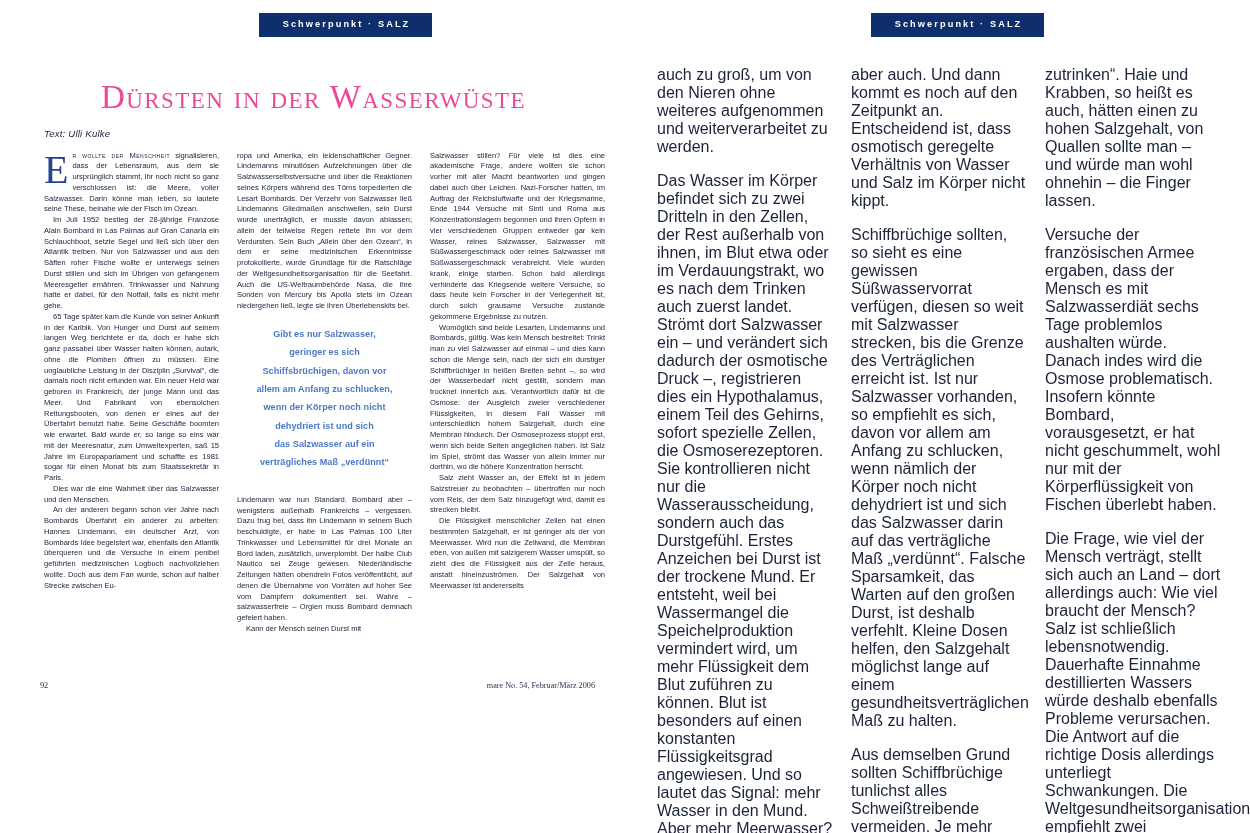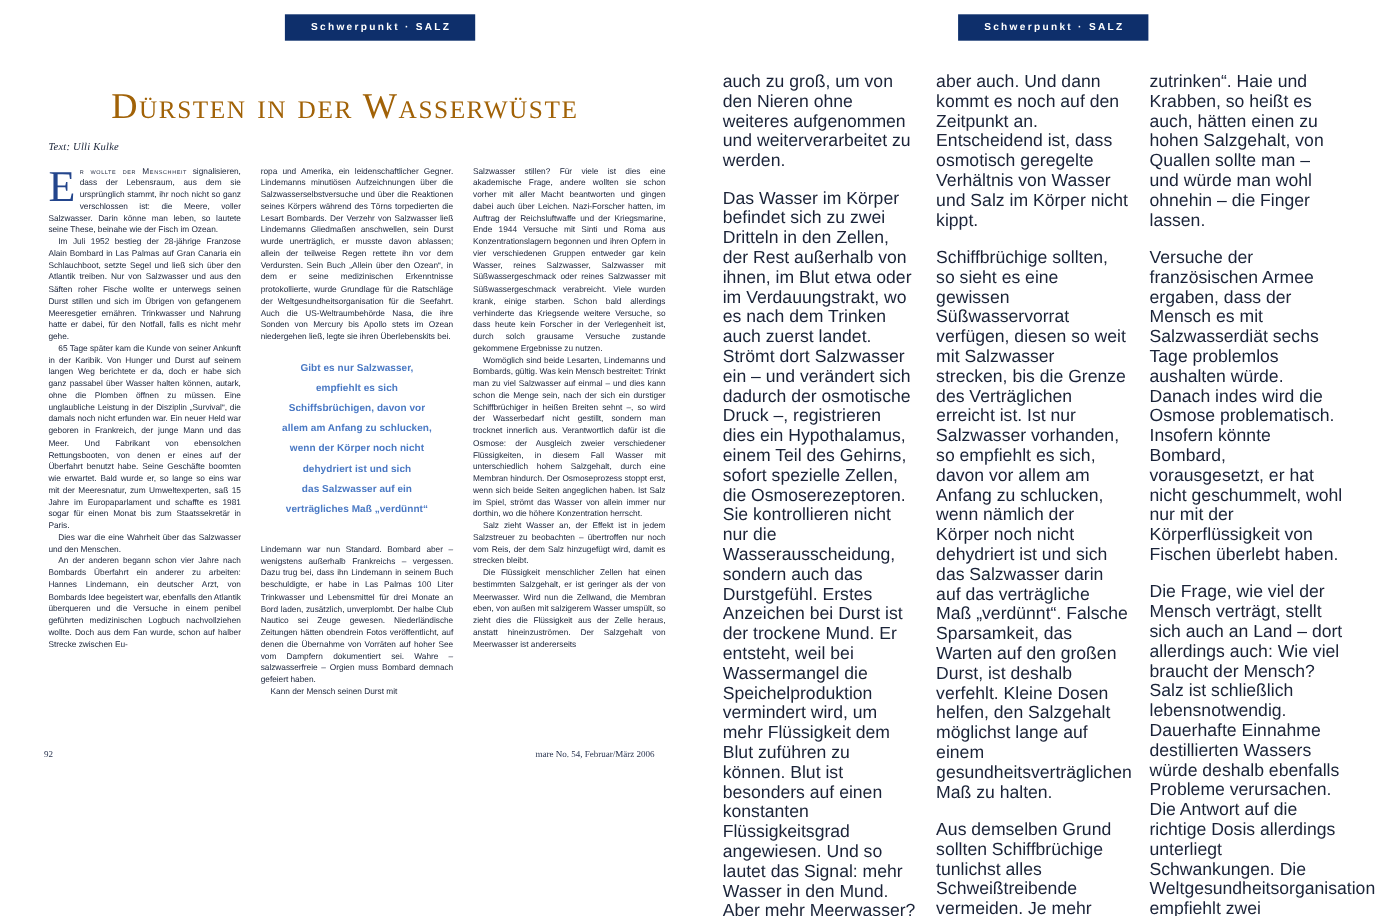--- a/index.html
+++ b/index.html
@@ -51,42 +51,42 @@
     font-family: "Liberation Sans", sans-serif;
   }
 
   
   .headline-block {
     padding: 30px 40px 0 42px;
     text-align: center;
   }
   .headline {
     font-family: "Liberation Serif", serif;
-    color: #a16207;
+    color: #ec4899;
     font-size: 33px;
     font-variant: small-caps;
     letter-spacing: 1.4px;
     line-height: 1.05;
     margin: 0 0 13px 0;
     font-weight: normal;
     white-space: nowrap;
   }
   .deck {
     font-family: "Liberation Sans", sans-serif;
     font-weight: bold;
     font-size: 9.6px;
     line-height: 1.62;
     color: #16233d;
     letter-spacing: .1px;
     margin: 0 auto;
     max-width: 430px;
   }
 
   .byline {
-    font-family: Liberation Serif, serif;
+    font-family: Liberation Sans, sans-serif;
     font-style: italic;
     font-size: 9.6px;
     color: #1a2338;
     margin: 8px 0 0 14px;
     letter-spacing: .2px;
   }
 
   
   .cols {
     display: flex;
@@ -194,21 +194,21 @@
         <p>Im Juli 1952 bestieg der 28-jährige Franzose Alain Bombard in Las Palmas auf Gran Canaria ein Schlauchboot, setzte Segel und ließ sich über den Atlantik treiben. Nur von Salzwasser und aus den Säften roher Fische wollte er unterwegs seinen Durst stillen und sich im Übrigen von gefangenem Meeresgetier ernähren. Trinkwasser und Nahrung hatte er dabei, für den Notfall, falls es nicht mehr gehe.</p>
         <p>65 Tage später kam die Kunde von seiner Ankunft in der Karibik. Von Hunger und Durst auf seinem langen Weg berichtete er da, doch er habe sich ganz passabel über Wasser halten können, autark, ohne die Plomben öffnen zu müssen. Eine unglaubliche Leistung in der Disziplin „Survival“, die damals noch nicht erfunden war. Ein neuer Held war geboren in Frankreich, der junge Mann und das Meer. Und Fabrikant von ebensolchen Rettungsbooten, von denen er eines auf der Überfahrt benutzt habe. Seine Geschäfte boomten wie erwartet. Bald wurde er, so lange so eins war mit der Meeresnatur, zum Umweltexperten, saß 15 Jahre im Europaparlament und schaffte es 1981 sogar für einen Monat bis zum Staatssekretär in Paris.</p>
         <p>Dies war die eine Wahrheit über das Salzwasser und den Menschen.</p>
         <p>An der anderen begann schon vier Jahre nach Bombards Überfahrt ein anderer zu arbeiten: Hannes Lindemann, ein deutscher Arzt, von Bombards Idee begeistert war, ebenfalls den Atlantik überqueren und die Versuche in einem penibel geführten medizinischen Logbuch nachvollziehen wollte. Doch aus dem Fan wurde, schon auf halber Strecke zwischen Eu-</p>
       </div>
 
       <div class="col">
         <p class="noindent">ropa und Amerika, ein leidenschaftlicher Gegner. Lindemanns minutiösen Aufzeichnungen über die Salzwasserselbstversuche und über die Reaktionen seines Körpers während des Törns torpedierten die Lesart Bombards. Der Verzehr von Salzwasser ließ Lindemanns Gliedmaßen anschwellen, sein Durst wurde unerträglich, er musste davon ablassen; allein der teilweise Regen rettete ihn vor dem Verdursten. Sein Buch „Allein über den Ozean“, in dem er seine medizinischen Erkenntnisse protokollierte, wurde Grundlage für die Ratschläge der Weltgesundheitsorganisation für die Seefahrt. Auch die US-Weltraumbehörde Nasa, die ihre Sonden von Mercury bis Apollo stets im Ozean niedergehen ließ, legte sie ihren Überlebenskits bei.</p>
         <div class="pullquote">
           <div>Gibt es nur Salzwasser,</div>
-          <div>empfiehlt es sich</div>
+          <div>geringer es sich</div>
           <div>Schiffsbrüchigen, davon vor</div>
           <div>allem am Anfang zu schlucken,</div>
           <div>wenn der Körper noch nicht</div>
           <div>dehydriert ist und sich</div>
           <div>das Salzwasser auf ein</div>
           <div>verträgliches Maß „verdünnt“</div>
         </div>
         <p class="noindent">Lindemann war nun Standard. Bombard aber – wenigstens außerhalb Frankreichs – vergessen. Dazu trug bei, dass ihn Lindemann in seinem Buch beschuldigte, er habe in Las Palmas 100 Liter Trinkwasser und Lebensmittel für drei Monate an Bord laden, zusätzlich, unverplombt. Der halbe Club Nautico sei Zeuge gewesen. Niederländische Zeitungen hätten obendrein Fotos veröffentlicht, auf denen die Übernahme von Vorräten auf hoher See vom Dampfern dokumentiert sei. Wahre – salzwasserfreie – Orgien muss Bombard demnach gefeiert haben.</p>
         <p>Kann der Mensch seinen Durst mit</p>
       </div>

